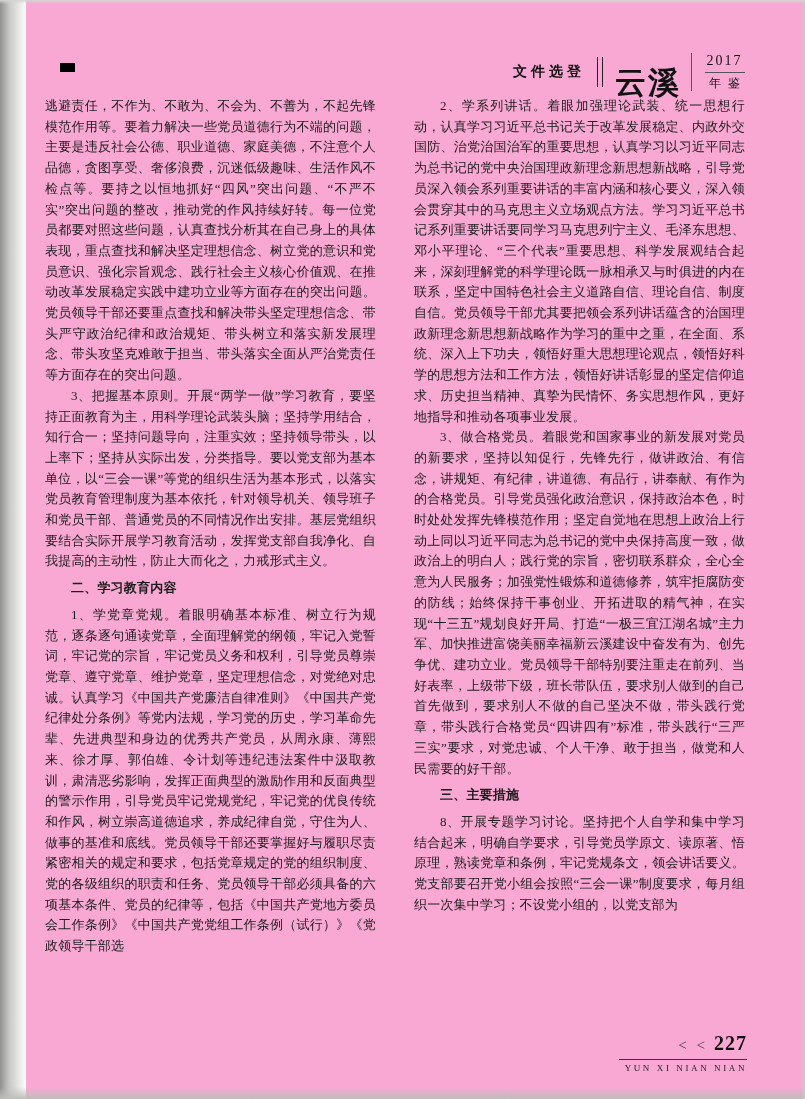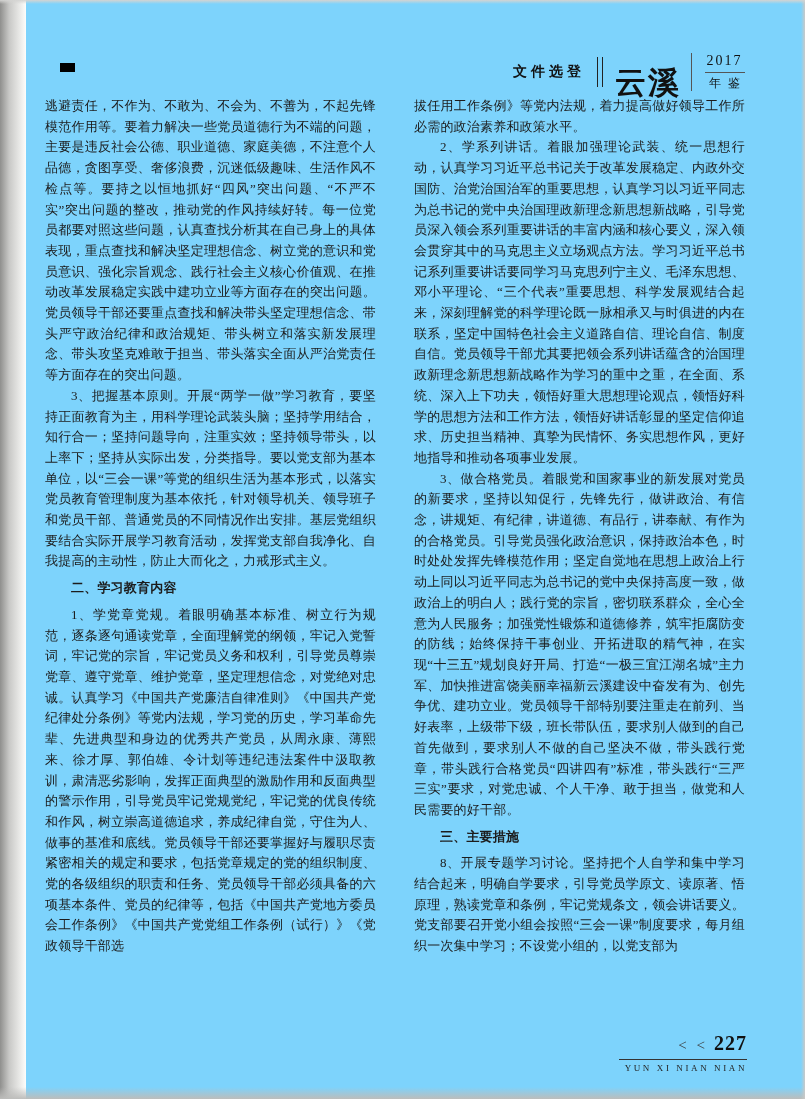--- a/index.html
+++ b/index.html
@@ -2,21 +2,21 @@
 <html><head>
 <meta charset="utf-8">
 <style>
   * { margin:0; padding:0; box-sizing:border-box; }
   html,body { background:#dededc; }
   body { font-family:"Liberation Serif","DejaVu Serif",serif; }
 
   .page {
     position:relative;
     width:805px; height:1099px;
-    background:#7dd3fc;
+    background:#f9a8d4;
     overflow:hidden;
     margin:0 auto;
   }
 
   
   .edge-left  { position:absolute; left:0; top:0; bottom:0; width:26px;
                 background:linear-gradient(90deg,#8f8f8d 0%,#c8c8c6 35%,#fdfdfb 100%); }
   .edge-bottom{ position:absolute; left:0; right:0; bottom:0; height:12px;
                 background:linear-gradient(0deg,#bdbdbb 0%,rgba(253,253,251,0) 100%); }
   .edge-right { position:absolute; right:0; top:0; bottom:0; width:4px;
@@ -98,21 +98,20 @@
     </span>
   </div>
 
   <div class="col col-left">
       <p class="para no-indent">逃避责任，不作为、不敢为、不会为、不善为，不起先锋模范作用等。要着力解决一些党员道德行为不端的问题，主要是违反社会公德、职业道德、家庭美德，不注意个人品德，贪图享受、奢侈浪费，沉迷低级趣味、生活作风不检点等。要持之以恒地抓好“四风”突出问题、“不严不实”突出问题的整改，推动党的作风持续好转。每一位党员都要对照这些问题，认真查找分析其在自己身上的具体表现，重点查找和解决坚定理想信念、树立党的意识和党员意识、强化宗旨观念、践行社会主义核心价值观、在推动改革发展稳定实践中建功立业等方面存在的突出问题。党员领导干部还要重点查找和解决带头坚定理想信念、带头严守政治纪律和政治规矩、带头树立和落实新发展理念、带头攻坚克难敢于担当、带头落实全面从严治党责任等方面存在的突出问题。</p>
       <p class="para">3、把握基本原则。开展“两学一做”学习教育，要坚持正面教育为主，用科学理论武装头脑；坚持学用结合，知行合一；坚持问题导向，注重实效；坚持领导带头，以上率下；坚持从实际出发，分类指导。要以党支部为基本单位，以“三会一课”等党的组织生活为基本形式，以落实党员教育管理制度为基本依托，针对领导机关、领导班子和党员干部、普通党员的不同情况作出安排。基层党组织要结合实际开展学习教育活动，发挥党支部自我净化、自我提高的主动性，防止大而化之，力戒形式主义。</p>
       <p class="para heading">二、学习教育内容</p>
       <p class="para">1、学党章党规。着眼明确基本标准、树立行为规范，逐条逐句通读党章，全面理解党的纲领，牢记入党誓词，牢记党的宗旨，牢记党员义务和权利，引导党员尊崇党章、遵守党章、维护党章，坚定理想信念，对党绝对忠诚。认真学习《中国共产党廉洁自律准则》《中国共产党纪律处分条例》等党内法规，学习党的历史，学习革命先辈、先进典型和身边的优秀共产党员，从周永康、薄熙来、徐才厚、郭伯雄、令计划等违纪违法案件中汲取教训，肃清恶劣影响，发挥正面典型的激励作用和反面典型的警示作用，引导党员牢记党规党纪，牢记党的优良传统和作风，树立崇高道德追求，养成纪律自觉，守住为人、做事的基准和底线。党员领导干部还要掌握好与履职尽责紧密相关的规定和要求，包括党章规定的党的组织制度、党的各级组织的职责和任务、党员领导干部必须具备的六项基本条件、党员的纪律等，包括《中国共产党地方委员会工作条例》《中国共产党党组工作条例（试行）》《党政领导干部选</p>
     </div>
   <div class="col col-right">
-      <p class="para no-indent">拔任用工作条例》等党内法规，着力提高做好领导工作所必需的政治素养和政策水平。</p>
       <p class="para">2、学系列讲话。着眼加强理论武装、统一思想行动，认真学习习近平总书记关于改革发展稳定、内政外交国防、治党治国治军的重要思想，认真学习以习近平同志为总书记的党中央治国理政新理念新思想新战略，引导党员深入领会系列重要讲话的丰富内涵和核心要义，深入领会贯穿其中的马克思主义立场观点方法。学习习近平总书记系列重要讲话要同学习马克思列宁主义、毛泽东思想、邓小平理论、“三个代表”重要思想、科学发展观结合起来，深刻理解党的科学理论既一脉相承又与时俱进的内在联系，坚定中国特色社会主义道路自信、理论自信、制度自信。党员领导干部尤其要把领会系列讲话蕴含的治国理政新理念新思想新战略作为学习的重中之重，在全面、系统、深入上下功夫，领悟好重大思想理论观点，领悟好科学的思想方法和工作方法，领悟好讲话彰显的坚定信仰追求、历史担当精神、真挚为民情怀、务实思想作风，更好地指导和推动各项事业发展。</p>
       <p class="para">3、做合格党员。着眼党和国家事业的新发展对党员的新要求，坚持以知促行，先锋先行，做讲政治、有信念，讲规矩、有纪律，讲道德、有品行，讲奉献、有作为的合格党员。引导党员强化政治意识，保持政治本色，时时处处发挥先锋模范作用；坚定自觉地在思想上政治上行动上同以习近平同志为总书记的党中央保持高度一致，做政治上的明白人；践行党的宗旨，密切联系群众，全心全意为人民服务；加强党性锻炼和道德修养，筑牢拒腐防变的防线；始终保持干事创业、开拓进取的精气神，在实现“十三五”规划良好开局、打造“一极三宜江湖名城”主力军、加快推进富饶美丽幸福新云溪建设中奋发有为、创先争优、建功立业。党员领导干部特别要注重走在前列、当好表率，上级带下级，班长带队伍，要求别人做到的自己首先做到，要求别人不做的自己坚决不做，带头践行党章，带头践行合格党员“四讲四有”标准，带头践行“三严三实”要求，对党忠诚、个人干净、敢于担当，做党和人民需要的好干部。</p>
       <p class="para heading">三、主要措施</p>
       <p class="para">8、开展专题学习讨论。坚持把个人自学和集中学习结合起来，明确自学要求，引导党员学原文、读原著、悟原理，熟读党章和条例，牢记党规条文，领会讲话要义。党支部要召开党小组会按照“三会一课”制度要求，每月组织一次集中学习；不设党小组的，以党支部为</p>
     </div>
 
   <div class="footer">
     <div class="footer-numrow">
       <span class="footer-marker">&lt; &lt;</span>
       <span class="footer-page">227</span>

